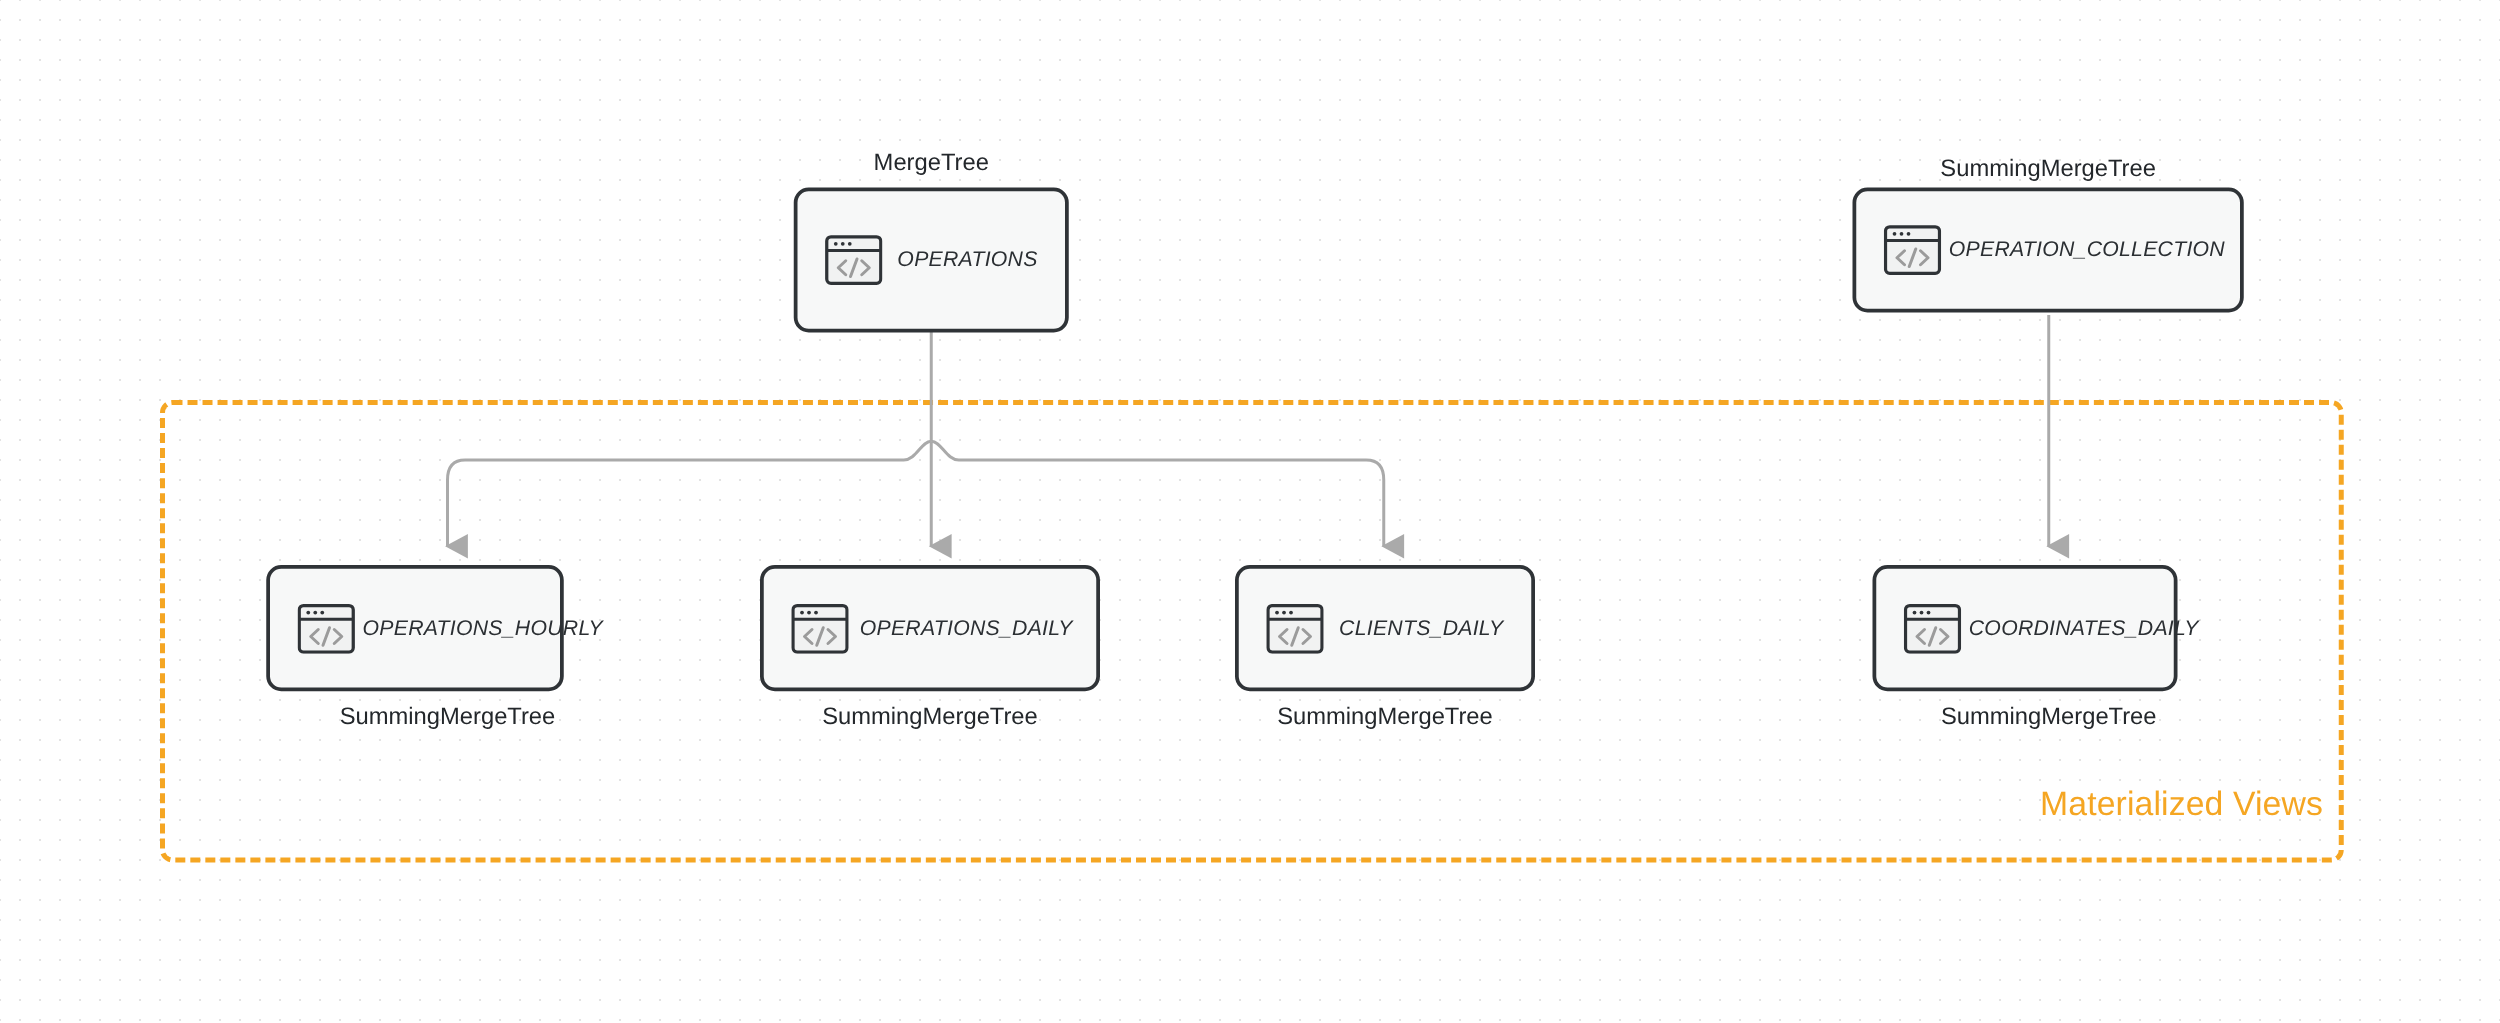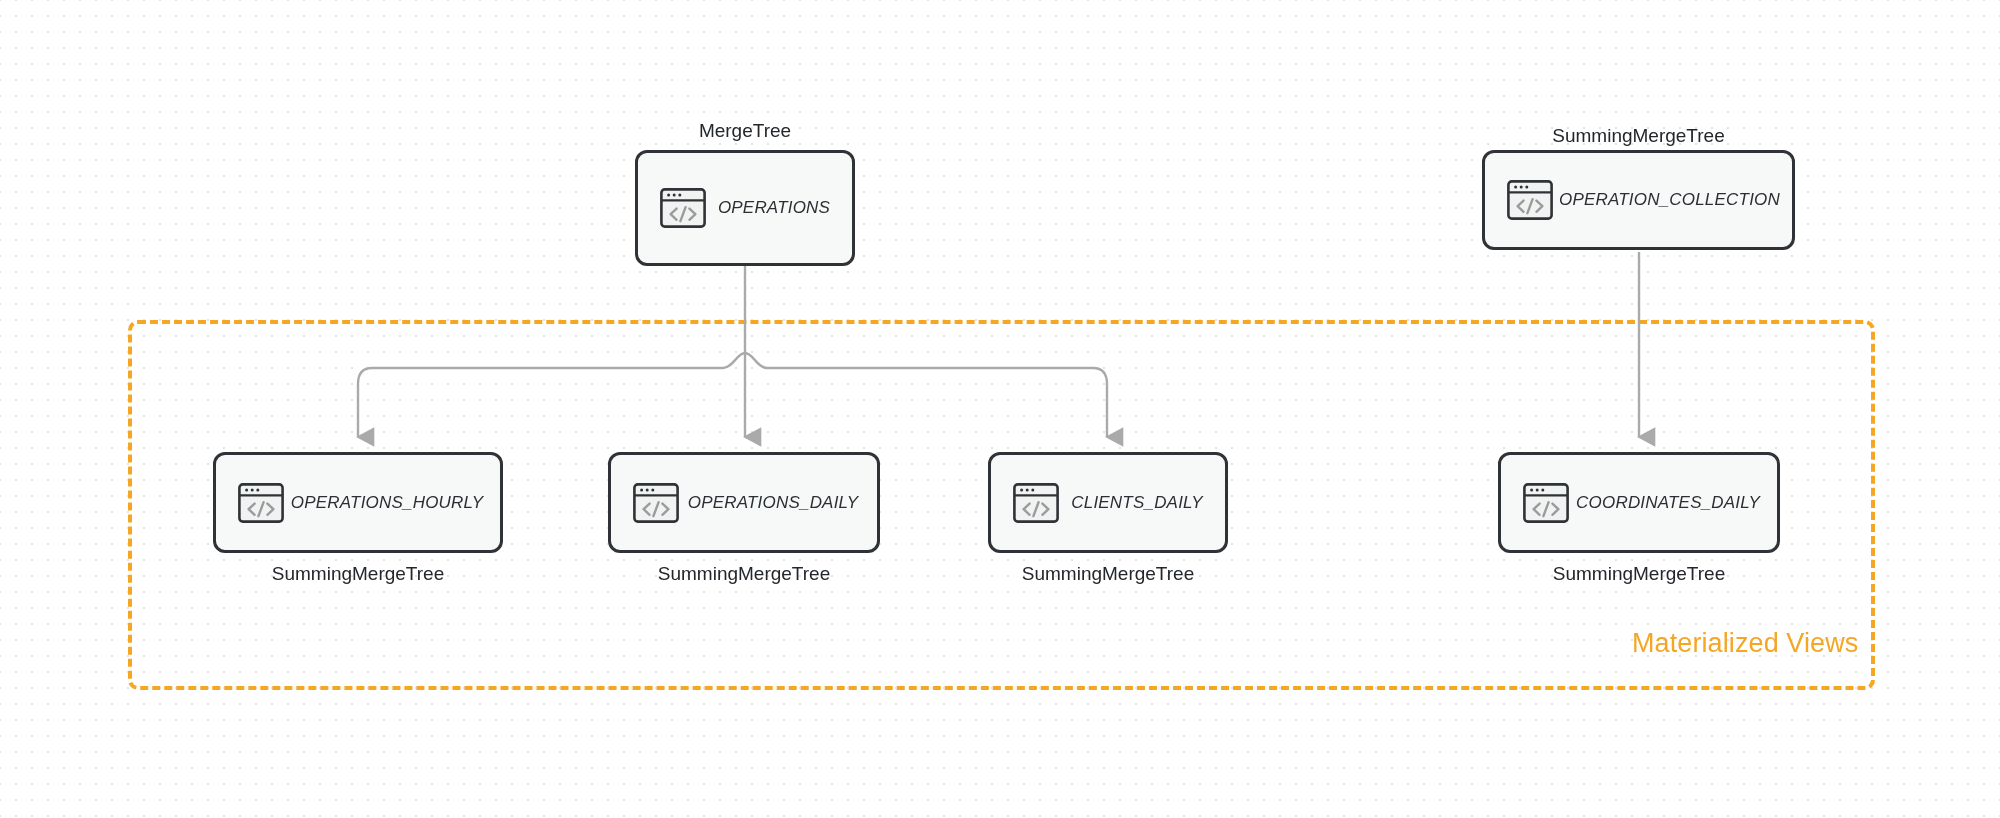--- a/index.html
+++ b/index.html
@@ -139,21 +139,21 @@
             <circle cx="8.6" cy="7" r="1.5" fill="#2f3337"></circle>
             <circle cx="14.2" cy="7" r="1.5" fill="#2f3337"></circle>
             <circle cx="19.8" cy="7" r="1.5" fill="#2f3337"></circle>
             <path d="M16.6,20.6 L10.6,26.2 L16.6,31.8" fill="none" stroke="#9b9b9b" stroke-width="2.4" stroke-linecap="round" stroke-linejoin="round"></path>
             <path d="M29.4,20.6 L35.4,26.2 L29.4,31.8" fill="none" stroke="#9b9b9b" stroke-width="2.4" stroke-linecap="round" stroke-linejoin="round"></path>
             <line x1="25.6" y1="19.2" x2="20.4" y2="33.2" stroke="#9b9b9b" stroke-width="2.4" stroke-linecap="round"></line>
           </svg></span>
         <span class="node-title">OPERATION_COLLECTION</span>
       </div>
       <div class="engine-label" style="left: 1482px; top: 125px; width: 313px; color: rgb(35, 39, 43);">SummingMergeTree</div>
-      <div class="node" style="left: 213px; top: 452px; width: 290px; height: 101px; border-color: rgb(47, 51, 55); background: rgb(247, 248, 248);">
+      <div class="node" style="left: 213px; top: 452px; width: 238px; height: 101px; border-color: rgb(47, 51, 55); background: rgb(247, 248, 248);">
         <span class="node-icon"><svg viewBox="0 0 46 40" width="46" height="40" xmlns="http://www.w3.org/2000/svg">
             <rect x="1.4" y="1.4" width="43.2" height="37.2" rx="3.4" ry="3.4" fill="#f1f2f2" stroke="#2f3337" stroke-width="2.6"></rect>
             <line x1="1.4" y1="12.4" x2="44.6" y2="12.4" stroke="#2f3337" stroke-width="2.4"></line>
             <circle cx="8.6" cy="7" r="1.5" fill="#2f3337"></circle>
             <circle cx="14.2" cy="7" r="1.5" fill="#2f3337"></circle>
             <circle cx="19.8" cy="7" r="1.5" fill="#2f3337"></circle>
             <path d="M16.6,20.6 L10.6,26.2 L16.6,31.8" fill="none" stroke="#9b9b9b" stroke-width="2.4" stroke-linecap="round" stroke-linejoin="round"></path>
             <path d="M29.4,20.6 L35.4,26.2 L29.4,31.8" fill="none" stroke="#9b9b9b" stroke-width="2.4" stroke-linecap="round" stroke-linejoin="round"></path>
             <line x1="25.6" y1="19.2" x2="20.4" y2="33.2" stroke="#9b9b9b" stroke-width="2.4" stroke-linecap="round"></line>
           </svg></span>
@@ -181,21 +181,21 @@
             <circle cx="8.6" cy="7" r="1.5" fill="#2f3337"></circle>
             <circle cx="14.2" cy="7" r="1.5" fill="#2f3337"></circle>
             <circle cx="19.8" cy="7" r="1.5" fill="#2f3337"></circle>
             <path d="M16.6,20.6 L10.6,26.2 L16.6,31.8" fill="none" stroke="#9b9b9b" stroke-width="2.4" stroke-linecap="round" stroke-linejoin="round"></path>
             <path d="M29.4,20.6 L35.4,26.2 L29.4,31.8" fill="none" stroke="#9b9b9b" stroke-width="2.4" stroke-linecap="round" stroke-linejoin="round"></path>
             <line x1="25.6" y1="19.2" x2="20.4" y2="33.2" stroke="#9b9b9b" stroke-width="2.4" stroke-linecap="round"></line>
           </svg></span>
         <span class="node-title">CLIENTS_DAILY</span>
       </div>
       <div class="engine-label" style="left: 988px; top: 563px; width: 240px; color: rgb(35, 39, 43);">SummingMergeTree</div>
-      <div class="node" style="left: 1498px; top: 452px; width: 282px; height: 101px; border-color: rgb(47, 51, 55); background: rgb(247, 248, 248);">
+      <div class="node" style="left: 1498px; top: 452px; width: 244px; height: 101px; border-color: rgb(47, 51, 55); background: rgb(247, 248, 248);">
         <span class="node-icon"><svg viewBox="0 0 46 40" width="46" height="40" xmlns="http://www.w3.org/2000/svg">
             <rect x="1.4" y="1.4" width="43.2" height="37.2" rx="3.4" ry="3.4" fill="#f1f2f2" stroke="#2f3337" stroke-width="2.6"></rect>
             <line x1="1.4" y1="12.4" x2="44.6" y2="12.4" stroke="#2f3337" stroke-width="2.4"></line>
             <circle cx="8.6" cy="7" r="1.5" fill="#2f3337"></circle>
             <circle cx="14.2" cy="7" r="1.5" fill="#2f3337"></circle>
             <circle cx="19.8" cy="7" r="1.5" fill="#2f3337"></circle>
             <path d="M16.6,20.6 L10.6,26.2 L16.6,31.8" fill="none" stroke="#9b9b9b" stroke-width="2.4" stroke-linecap="round" stroke-linejoin="round"></path>
             <path d="M29.4,20.6 L35.4,26.2 L29.4,31.8" fill="none" stroke="#9b9b9b" stroke-width="2.4" stroke-linecap="round" stroke-linejoin="round"></path>
             <line x1="25.6" y1="19.2" x2="20.4" y2="33.2" stroke="#9b9b9b" stroke-width="2.4" stroke-linecap="round"></line>
           </svg></span>

